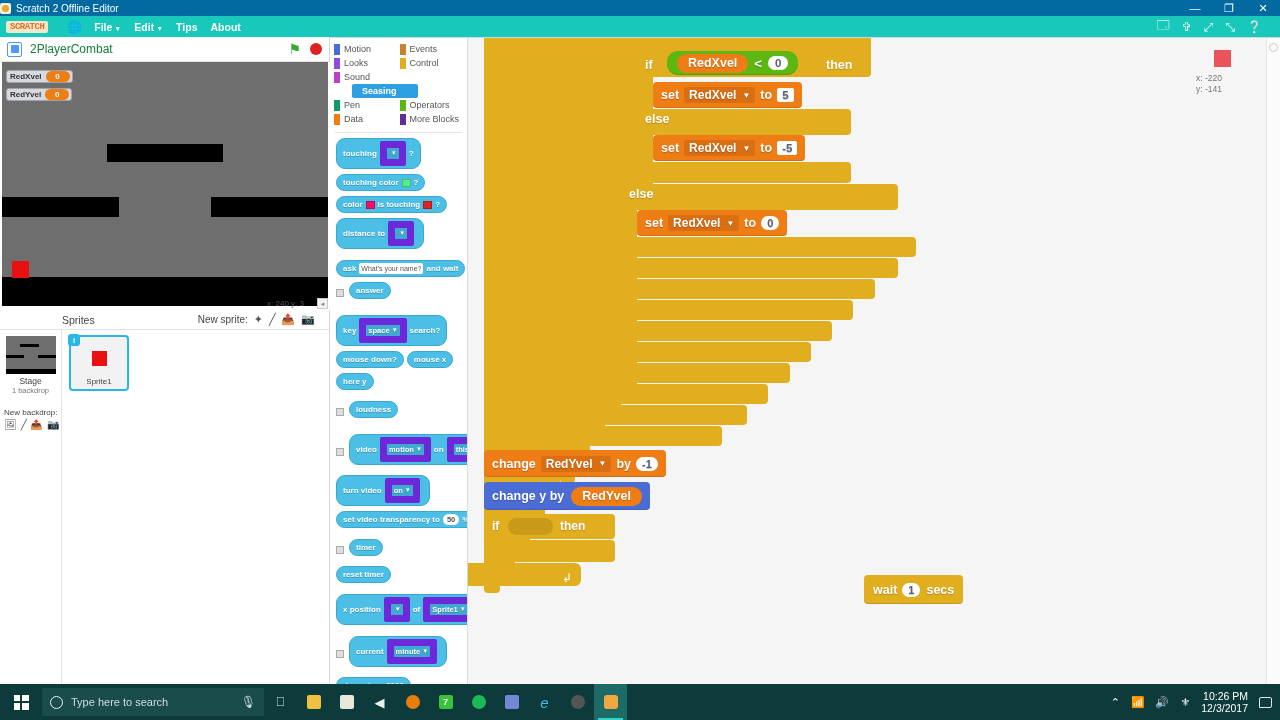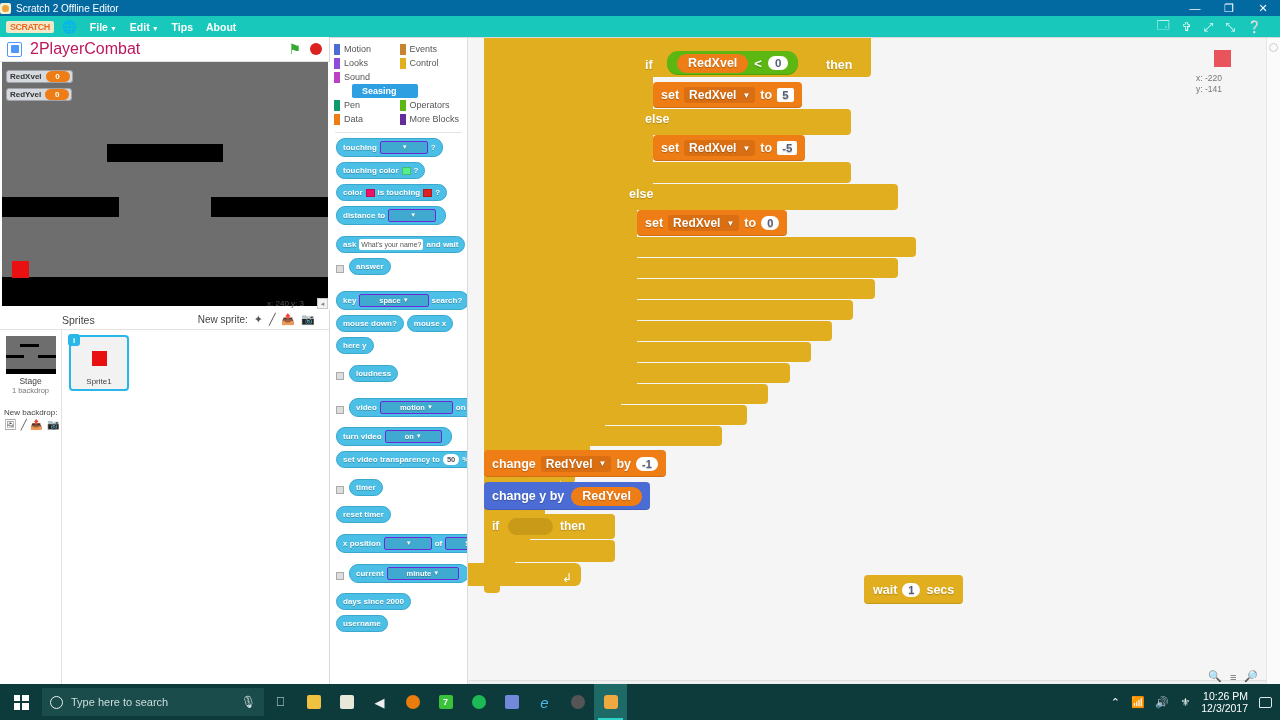--- a/index.html
+++ b/index.html
@@ -33,21 +33,21 @@
   }
 
   
   #menubar {
     height: 21px; background: #18c8ba; display: flex; align-items: center;
     padding: 0 6px; color: #fff; font-size: 10.5px; font-weight: bold;
   }
   .logo {
     background: #f0e8c8; color: #e8681a; font-size: 9px; font-weight: bold;
     padding: 1px 4px; border-radius: 2px; letter-spacing: -0.5px;
-    margin-right: 9px; font-family: Liberation Sans, sans-serif;
+    margin-right: 19px; font-family: Liberation Mono, monospace;
     text-shadow: 0 0 1px #fff;
   }
   .globe { margin-right: 12px; font-size: 12px; font-weight: normal; }
   .menu-item { margin-right: 13px; cursor: default; white-space: nowrap; }
   .menu-item .caret { font-size: 7px; margin-left: 2px; }
   .mb-spacer { flex: 1; }
   .tool-icon {
     margin-right: 12px; font-size: 12px; opacity: .95; font-weight: normal;
     display: inline-flex; align-items: center;
   }
@@ -62,21 +62,21 @@
     height: 25px; display: flex; align-items: center; padding: 0 7px;
     border-bottom: 1px solid #e2e2e2;
   }
   .proj-icon {
     width: 15px; height: 15px; border: 1.6px solid #4d97ff; border-radius: 2px;
     margin-right: 8px; position: relative; flex: none;
   }
   .proj-icon:after{
     content:''; position:absolute; inset:2.5px; background:#4d97ff; border-radius:1px;
   }
-  #proj-name { font-size: 16px; color: #be185d; flex: 1; }
+  #proj-name { font-size: 12px; color: #15803d; flex: 1; }
   .flag { color: #33aa33; font-size: 14px; margin-right: 9px; }
   .stopsign { width: 12px; height: 12px; border-radius: 50%; background: #dd2222; }
 
   
   #stage-wrap { position: relative; width: 330px; height: 248px; background:#fff; padding: 0 2px; }
   #stage {
     position: relative; width: 326px; height: 244px; background: #6e6e6e; overflow: hidden;
   }
   .watcher {
     position: absolute; display: flex; align-items: center; height: 13px;
@@ -164,22 +164,22 @@
     padding: 2px 6px; margin-bottom: 5px; border: 1px solid #3aa8cd;
     text-shadow: 0 1px 0 rgba(0,0,0,.25); line-height: 11px; white-space: nowrap;
   }
   .blk.hex { border-radius: 9px; }
   .blk-row { display: flex; align-items: center; margin-bottom: 5px; }
   .chk {
     width: 8px; height: 8px; border: 1px solid #aaa; background: #ddd;
     margin-right: 5px; flex: none;
   }
   .blk .drop {
-    background: #3fa9cf; border: 1px solid #6d28d9; border-radius: 2px;
-    padding: 0 19px; margin: 0 3px; display: inline-flex; align-items: center;
+    background: #3fa9cf; border: 7px solid #6d28d9; border-radius: 2px;
+    padding: 0 2px; margin: 0 3px; display: inline-flex; align-items: center;
     font-size: 7.5px; color: #fff; min-width: 14px; justify-content: center;
   }
   .blk .drop .ar { font-size: 6px; margin-left: 2px; }
   .blk .txtin {
     background: #fff; color: #555; border-radius: 2px; padding: 0 2px;
     margin: 0 3px; font-size: 7px; font-weight: normal; text-shadow: none;
   }
   .blk .numin {
     background: #fff; color: #555; border-radius: 7px; padding: 0 4px;
     margin: 0 3px; font-size: 7.5px; font-weight: bold; text-shadow: none;

